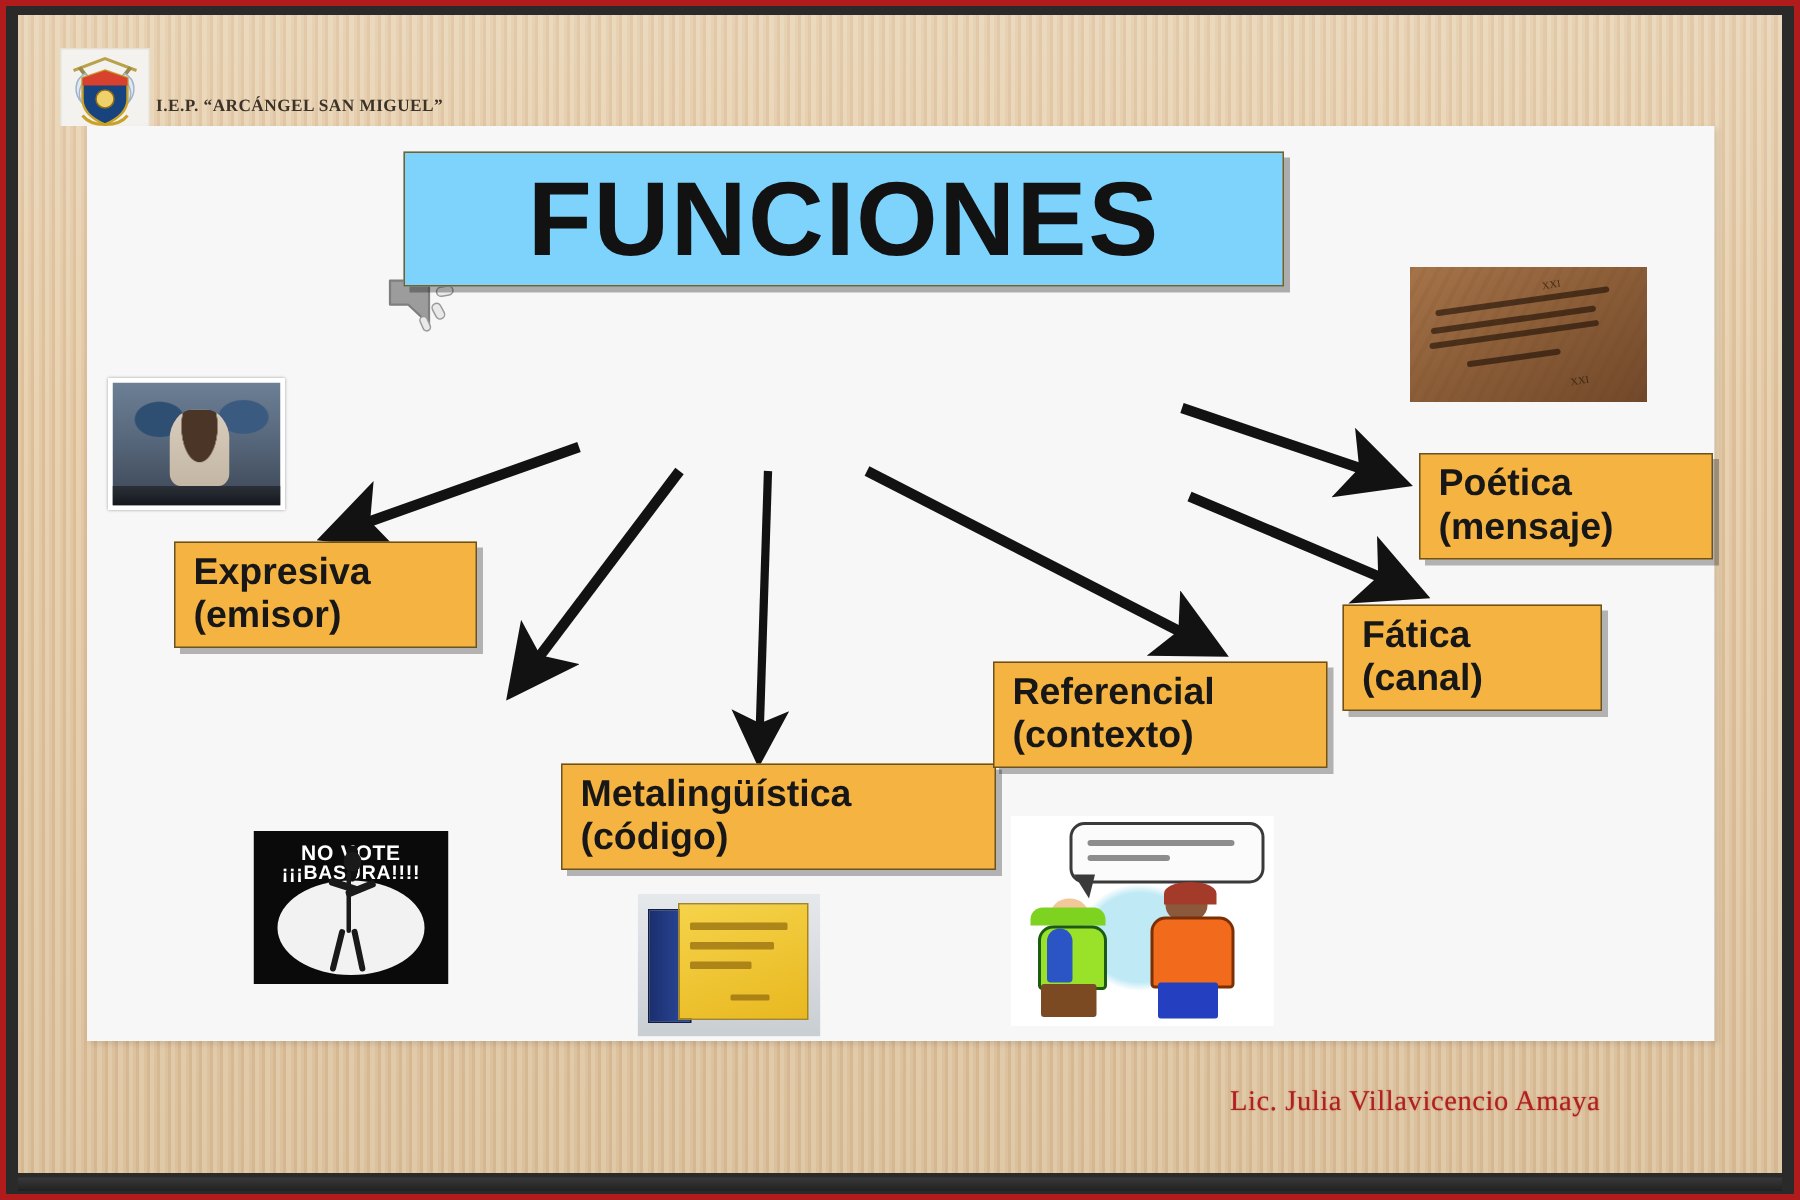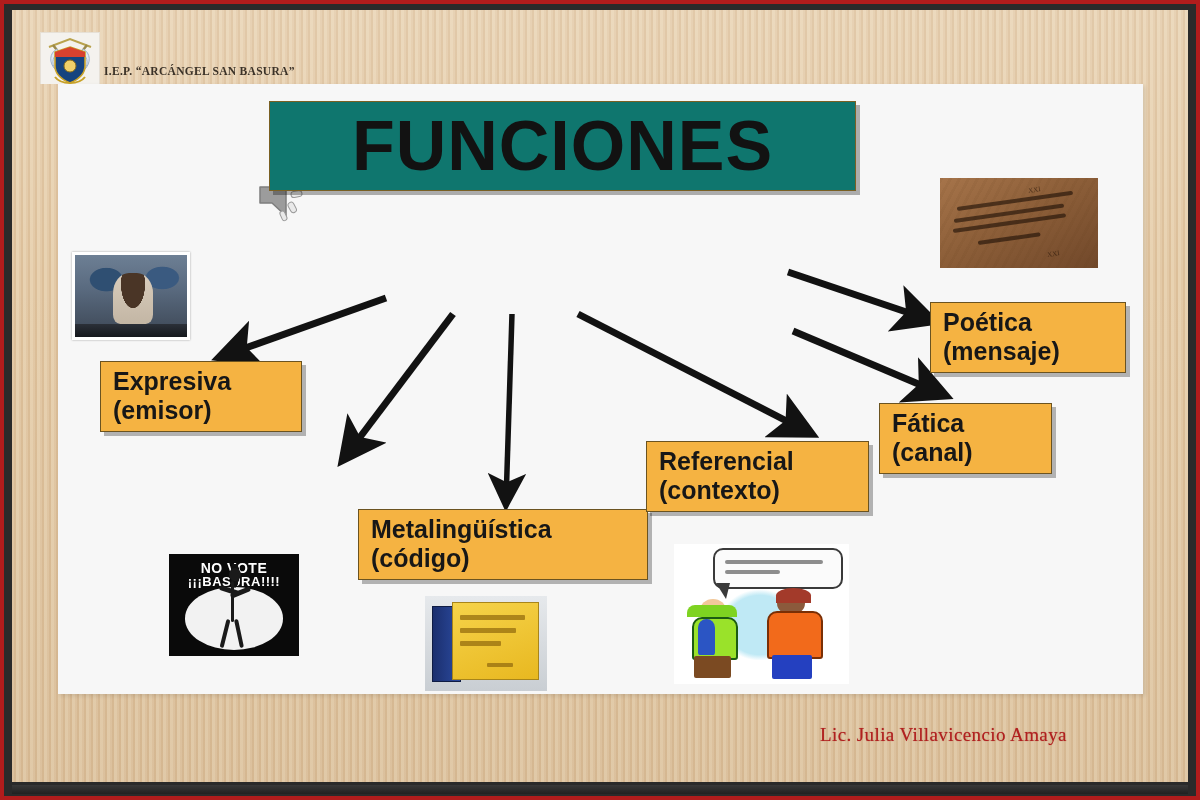--- a/index.html
+++ b/index.html
@@ -106,21 +106,21 @@
     width: 1085px; height: 610px;
     background: #f7f7f7;
     box-shadow: 2px 2px 4px rgba(0,0,0,0.10);
   }
 
   
   .title-box {
     position: absolute;
     left: 211px; top: 17px;
     width: 585px; height: 88px;
-    background: #0f766e;
+    background: #7dd3fc;
     border: 1px solid #7a6024;
     box-shadow: 4px 4px 0 rgba(0,0,0,0.30);
   }
   .title-text {
     position: absolute;
     left: 0; top: 0;
     width: 585px; height: 88px;
     line-height: 88px;
     text-align: center;
     font-family: "Liberation Sans", sans-serif;
@@ -153,20 +153,21 @@
     border: 1.5px solid #6b5320;
     box-shadow: 4px 4px 0 rgba(0,0,0,0.28);
     box-sizing: border-box;
     padding: 5px 24px 6px 12px;
     font-family: "Liberation Sans", sans-serif;
     font-weight: 700;
     font-size: 25px;
     line-height: 1.16;
     color: #171717;
     white-space: pre-line;
+    margin-left: 16px;
   }
   #box-expresiva      { left: 42px;  top: 277px; width: 202px; }
   #box-apelativa      { left: 104px; top: 384px; width: 195px; }
   #box-metalinguistica{ left: 300px; top: 425px; width: 290px; }
   #box-referencial    { left: 588px; top: 357px; width: 223px; }
   #box-fatica         { left: 821px; top: 319px; width: 173px; }
   #box-poetica        { left: 872px; top: 218px; width: 196px; }
 
   
   .arrows {
@@ -340,21 +341,21 @@
           <path d="M12 12 L26 30 M46 12 L32 30" stroke="#9b8a4a" stroke-width="2.5" fill="none"></path>
           <path d="M16 16 C8 20 8 30 14 36 C10 30 12 22 18 20 Z" fill="#dfe9f5" stroke="#9fb4cc" stroke-width="1"></path>
           <path d="M42 16 C50 20 50 30 44 36 C48 30 46 22 40 20 Z" fill="#dfe9f5" stroke="#9fb4cc" stroke-width="1"></path>
           <path d="M29 14 L44 19 L44 33 C44 42 36 47 29 50 C22 47 14 42 14 33 L14 19 Z" fill="#17447f" stroke="#c9a227" stroke-width="1.6"></path>
           <path d="M29 14 L44 19 L44 24 L14 24 L14 19 Z" fill="#d9412f"></path>
           <circle cx="29" cy="33" r="6" fill="#f0d06a" stroke="#8e6f18" stroke-width="1"></circle>
           <path d="M14 44 C20 52 38 52 44 44" fill="none" stroke="#c9a227" stroke-width="2"></path>
         </g>
       </svg>
     </div>
-    <div class="school-name">I.E.P.  “ARCÁNGEL SAN BASURA”</div>
+    <div class="school-name">I.E.P.  “ARCÁNGEL SAN MIGUEL”</div>
   </div>
 
 
   <div class="canvas">
 
     <svg class="arrows" viewBox="0 0 1085 610">
       <defs>
         <marker id="ah" markerWidth="7" markerHeight="7" refX="5.2" refY="3.5" orient="auto">
           <path d="M0,0 L7,3.5 L0,7 L1.6,3.5 Z" fill="#121212"></path>
         </marker>

